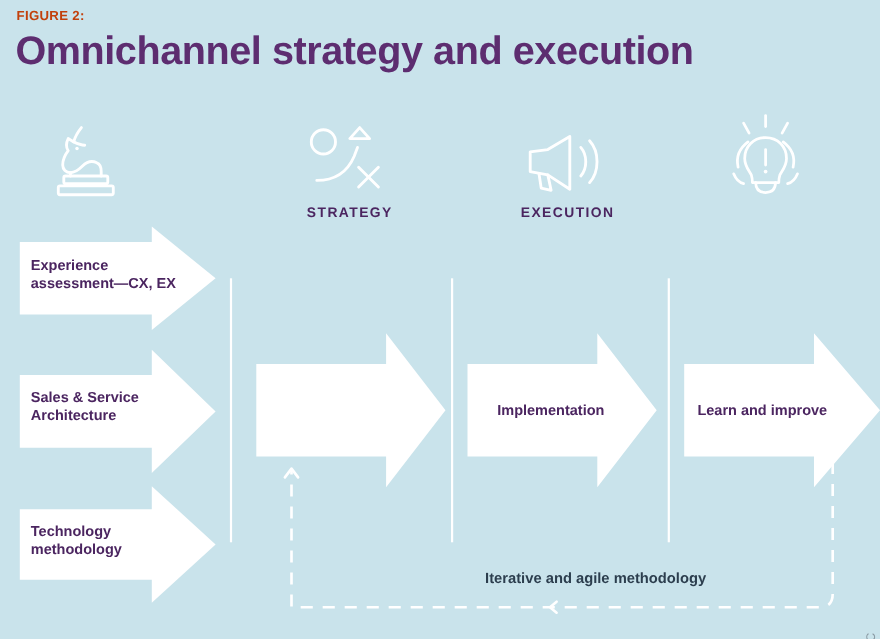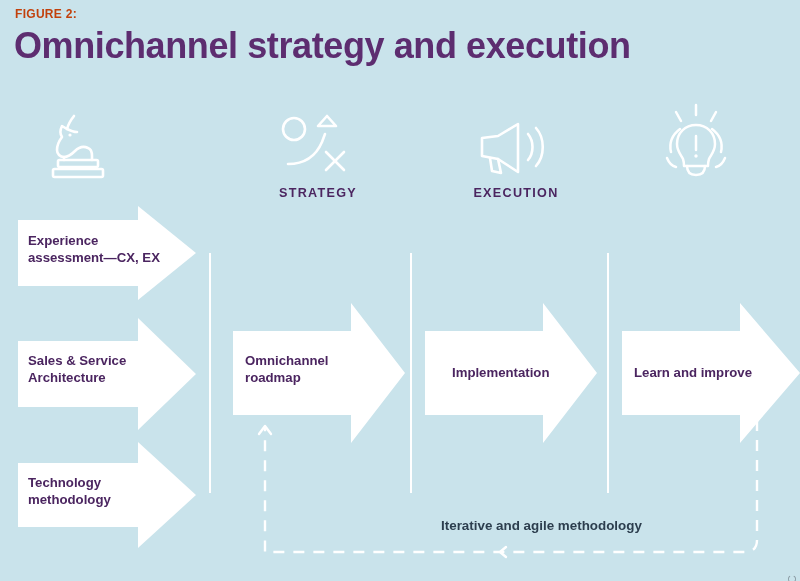--- a/index.html
+++ b/index.html
@@ -216,22 +216,20 @@
     </svg>
   </div>
   <div class="arrow-label" style="left:28px; top:474px; width:160px;">Technology
 methodology</div>
 
   <div class="arrow" style="left:233px; top:303px;">
     <svg width="172" height="140" viewBox="0 0 172 140">
       <polygon points="0,28 118,28 118,0 172,70 118,140 118,112 0,112" fill="#ffffff"></polygon>
     </svg>
   </div>
-  <div class="arrow-label" style="left:245px; top:352px; width:150px;">Omnichannel
-roadmap</div>
 
   <div class="arrow" style="left:425px; top:303px;">
     <svg width="172" height="140" viewBox="0 0 172 140">
       <polygon points="0,28 118,28 118,0 172,70 118,140 118,112 0,112" fill="#ffffff"></polygon>
     </svg>
   </div>
   <div class="arrow-label" style="left:452px; top:364px; width:160px;">Implementation</div>
 
   <div class="arrow" style="left:622px; top:303px;">
     <svg width="178" height="140" viewBox="0 0 178 140">

